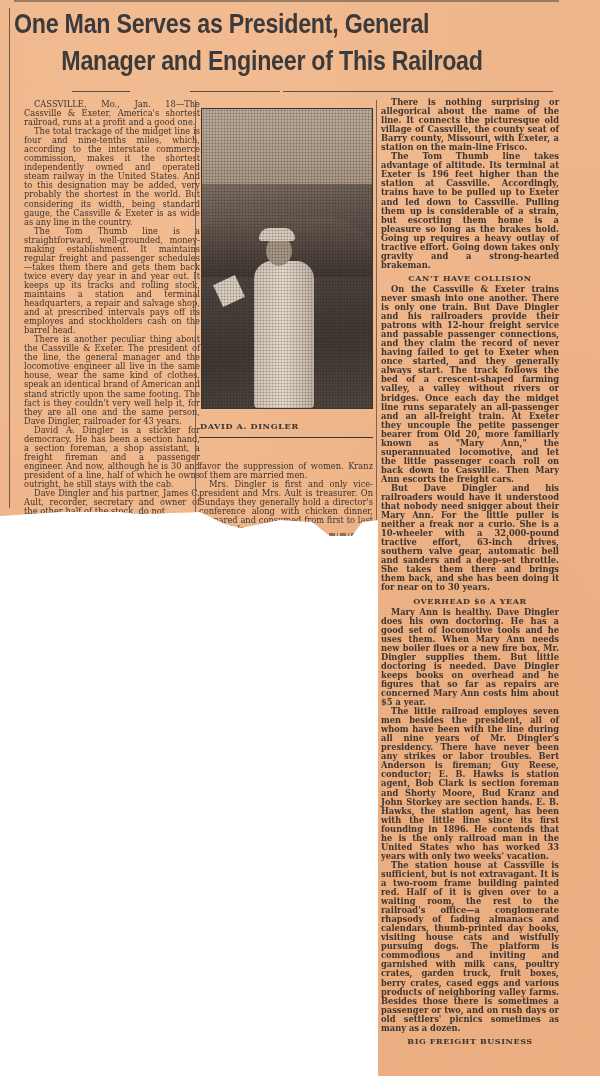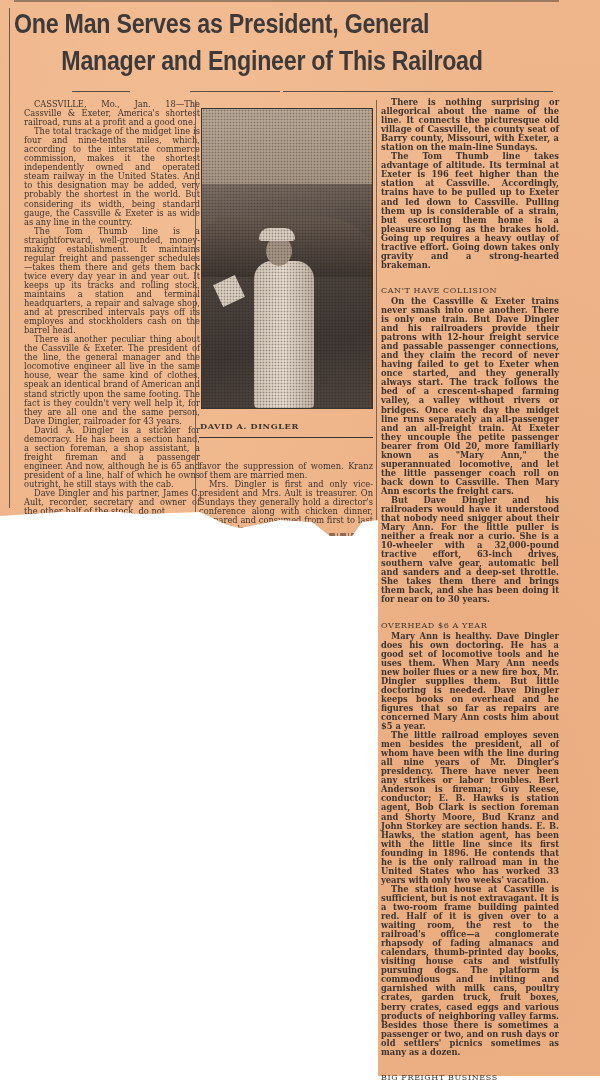--- a/index.html
+++ b/index.html
@@ -37,22 +37,22 @@
     .headline .l1 { display: block; transform: scaleX(0.86); transform-origin: left; white-space: nowrap; }
     .headline .l2 { display: block; padding-left: 55px; transform: scaleX(0.86); transform-origin: left; white-space: nowrap; }
     .head-rules { position: absolute; top: 91px; left: 0; width: 600px; height: 2px; }
     .head-rules span { position: absolute; height: 1px; background: #5a4f48; top: 0; }
     .col {
       position: absolute; font-size: 8.3px; line-height: 9.05px;
       text-align: justify; color: #3d3430;
     }
     .col p { margin: 0; text-indent: 10px; }
     .sub {
-      font-family: "DejaVu Serif", serif; font-weight: normal; 
-      font-size: 8px; letter-spacing: 0.6px; margin: 16px 0 2px; text-indent: 0 !important;
+      font-family: "DejaVu Serif", serif; font-weight: bold; text-align: center;
+      font-size: 8px; letter-spacing: 0.6px; margin: 4px 0 2px; text-indent: 0 !important;
     }
     #col1 { left: 24px; top: 100px; width: 176px; }
     #col2 { left: 199px; top: 462px; width: 174px; }
     #col3 { left: 381px; top: 98px; width: 178px; font-weight: 600; }
     .vrule { position: absolute; width: 1px; background: #5a4f48; opacity: 0.8; }
     .photo-frame {
       position: absolute; left: 201px; top: 108px; width: 170px; height: 299px;
       border: 1px solid #3b3531; background: #7a6d63; overflow: hidden;
     }
     .photo-sky { position: absolute; left: 0; top: 0; width: 100%; height: 40%;
@@ -111,21 +111,21 @@
     <span style="left:283px;width:270px;"></span>
   </div>
 
   <div class="fragment"></div>
 
   <div class="col" id="col1">
     <p>CASSVILLE, Mo., Jan. 18—The Cassville &amp; Exeter, America's shortest railroad, runs at a profit and a good one.</p>
     <p>The total trackage of the midget line is four and nine-tenths miles, which, according to the interstate commerce commission, makes it the shortest independently owned and operated steam railway in the United States. And to this designation may be added, very probably the shortest in the world. But considering its width, being standard gauge, the Cassville &amp; Exeter is as wide as any line in the country.</p>
     <p>The Tom Thumb line is a straightforward, well-grounded, money-making establishment. It maintains regular freight and passenger schedules—takes them there and gets them back twice every day year in and year out. It keeps up its tracks and rolling stock, maintains a station and terminal headquarters, a repair and salvage shop, and at prescribed intervals pays off its employes and stockholders cash on the barrel head.</p>
     <p>There is another peculiar thing about the Cassville &amp; Exeter. The president of the line, the general manager and the locomotive engineer all live in the same house, wear the same kind of clothes, speak an identical brand of American and stand strictly upon the same footing. The fact is they couldn't very well help it, for they are all one and the same person, Dave Dingler, railroader for 43 years.</p>
-    <p>David A. Dingler is a stickler for democracy. He has been a section hand, a section foreman, a shop assistant, a freight fireman and a passenger engineer. And now, although he is 65 and president of a line, half of which he owns outright, he still stays with the cab.</p>
+    <p>David A. Dingler is a stickler for democracy. He has been a section hand, a section foreman, a shop assistant, a freight fireman and a passenger engineer. And now, although he is 30 and president of a line, half of which he owns outright, he still stays with the cab.</p>
     <p>Dave Dingler and his partner, James C. Ault, recorder, secretary and owner of the other half of the stock, do not</p>
   </div>
 
   <div class="vrule" style="left:195px;top:100px;height:412px;"></div>
   <div class="vrule" style="left:376px;top:100px;height:990px;"></div>
 
   <div class="photo-frame">
     <div class="photo-sky"></div>
     <div class="photo-loco"></div>
     <div class="photo-boiler"></div>
@@ -138,21 +138,21 @@
   <div class="caption">DAVID A. DINGLER</div>
   <div class="caption-rule"></div>
 
   <div class="col" id="col2">
     <p style="text-indent:0">favor the suppression of women. Kranz of them are married men.</p>
     <p>Mrs. Dingler is first and only vice-president and Mrs. Ault is treasurer. On Sundays they generally hold a director's conference along with chicken dinner, prepared and consumed from first to last by officials of the road.</p>
   </div>
   <div class="cutoff-rule"></div>
 
   <div class="col" id="col3">
-    <p>There is nothing surprising or allegorical about the name of the line. It connects the picturesque old village of Cassville, the county seat of Barry county, Missouri, with Exeter, a station on the main-line Sundays.</p>
+    <p>There is nothing surprising or allegorical about the name of the line. It connects the picturesque old village of Cassville, the county seat of Barry county, Missouri, with Exeter, a station on the main-line Frisco.</p>
     <p>The Tom Thumb line takes advantage of altitude. Its terminal at Exeter is 196 feet higher than the station at Cassville. Accordingly, trains have to be pulled up to Exeter and led down to Cassville. Pulling them up is considerable of a strain, but escorting them home is a pleasure so long as the brakes hold. Going up requires a heavy outlay of tractive effort. Going down takes only gravity and a strong-hearted brakeman.</p>
     <div class="sub">CAN'T HAVE COLLISION</div>
     <p>On the Cassville &amp; Exeter trains never smash into one another. There is only one train. But Dave Dingler and his railroaders provide their patrons with 12-hour freight service and passable passenger connections, and they claim the record of never having failed to get to Exeter when once started, and they generally always start. The track follows the bed of a crescent-shaped farming valley, a valley without rivers or bridges. Once each day the midget line runs separately an all-passenger and an all-freight train. At Exeter they uncouple the petite passenger bearer from Old 20, more familiarly known as "Mary Ann," the superannuated locomotive, and let the little passenger coach roll on back down to Cassville. Then Mary Ann escorts the freight cars.</p>
     <p>But Dave Dingler and his railroaders would have it understood that nobody need snigger about their Mary Ann. For the little puller is neither a freak nor a curio. She is a 10-wheeler with a 32,000-pound tractive effort, 63-inch drives, southern valve gear, automatic bell and sanders and a deep-set throttle. She takes them there and brings them back, and she has been doing it for near on to 30 years.</p>
     <div class="sub">OVERHEAD $6 A YEAR</div>
     <p>Mary Ann is healthy. Dave Dingler does his own doctoring. He has a good set of locomotive tools and he uses them. When Mary Ann needs new boiler flues or a new fire box, Mr. Dingler supplies them. But little doctoring is needed. Dave Dingler keeps books on overhead and he figures that so far as repairs are concerned Mary Ann costs him about $5 a year.</p>
     <p>The little railroad employes seven men besides the president, all of whom have been with the line during all nine years of Mr. Dingler's presidency. There have never been any strikes or labor troubles. Bert Anderson is fireman; Guy Reese, conductor; E. B. Hawks is station agent, Bob Clark is section foreman and Shorty Moore, Bud Kranz and John Storkey are section hands. E. B. Hawks, the station agent, has been with the little line since its first founding in 1896. He contends that he is the only railroad man in the United States who has worked 33 years with only two weeks' vacation.</p>
     <p>The station house at Cassville is sufficient, but is not extravagant. It is a two-room frame building painted red. Half of it is given over to a waiting room, the rest to the railroad's office—a conglomerate rhapsody of fading almanacs and calendars, thumb-printed day books, visiting house cats and wistfully pursuing dogs. The platform is commodious and inviting and garnished with milk cans, poultry crates, garden truck, fruit boxes, berry crates, cased eggs and various products of neighboring valley farms. Besides those there is sometimes a passenger or two, and on rush days or old settlers' picnics sometimes as many as a dozen.</p>
     <div class="sub">BIG FREIGHT BUSINESS</div>
 

